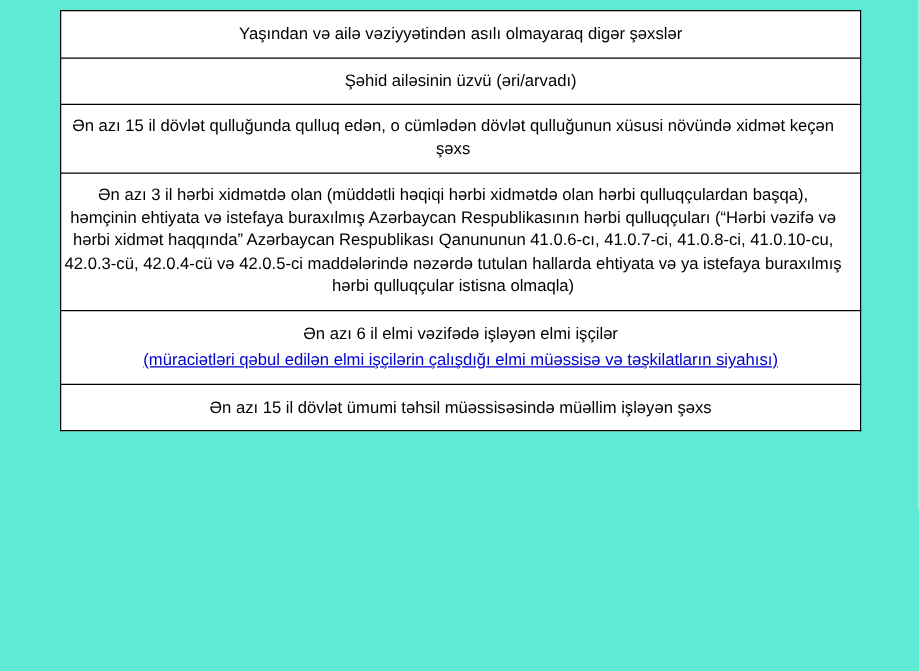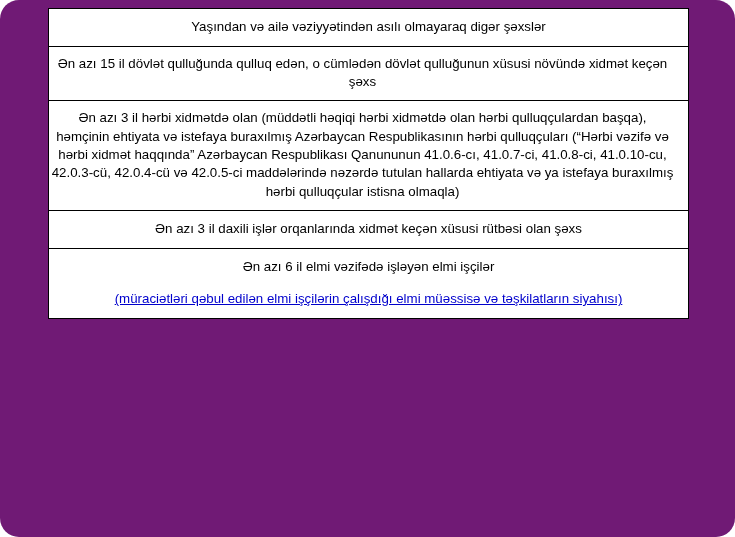--- a/index.html
+++ b/index.html
@@ -13,22 +13,21 @@
     height: 537px;
     overflow: hidden;
     font-family: "Liberation Sans", "DejaVu Sans", sans-serif;
     color: #000000;
   }
 
   .page {
     position: relative;
     width: 735px;
     height: 537px;
-    background: #701a75;
-    border-radius: 19px;
+    background: #5eead4;
   }
 
   .table-wrap {
     position: absolute;
     left: 48px;
     top: 8px;
     width: 641px;
   }
 
   table.criteria-table {
@@ -58,21 +57,21 @@
     padding: 8px 14px 9px 2px;
     line-height: 1.38;
   }
 
   .cell-text {
     display: block;
   }
 
   .link-line {
     display: block;
-    margin-top: 15px;
+    margin-top: 4px;
   }
 
   a.doc-link {
     color: #0000CC;
     text-decoration: underline;
     font-size: 13.3px;
     font-family: "Liberation Sans", "DejaVu Sans", sans-serif;
     cursor: pointer;
   }
 </style>
@@ -82,36 +81,41 @@
 <div class="page">
   <div class="table-wrap">
     <table class="criteria-table">
       <tbody>
         <tr>
           <td class="cell tall">
             <span class="cell-text">Yaşından və ailə vəziyyətindən asılı olmayaraq digər şəxslər</span>
           </td>
         </tr>
         <tr>
+          <td class="cell tall">
+            <span class="cell-text">Şəhid ailəsinin üzvü (əri/arvadı)</span>
+          </td>
+        </tr>
+        <tr>
           <td class="cell block">
             <span class="cell-text">Ən azı 15 il dövlət qulluğunda qulluq edən, o cümlədən dövlət qulluğunun xüsusi növündə xidmət keçən şəxs</span>
           </td>
         </tr>
         <tr>
           <td class="cell block">
             <span class="cell-text">Ən azı 3 il hərbi xidmətdə olan (müddətli həqiqi hərbi xidmətdə olan hərbi qulluqçulardan başqa), həmçinin ehtiyata və istefaya buraxılmış Azərbaycan Respublikasının hərbi qulluqçuları (“Hərbi vəzifə və hərbi xidmət haqqında” Azərbaycan Respublikası Qanununun 41.0.6-cı, 41.0.7-ci, 41.0.8-ci, 41.0.10-cu, 42.0.3-cü, 42.0.4-cü və 42.0.5-ci maddələrində nəzərdə tutulan hallarda ehtiyata və ya istefaya buraxılmış hərbi qulluqçular istisna olmaqla)</span>
           </td>
         </tr>
         <tr>
           <td class="cell tall">
-            <span class="cell-text">Ən azı 3 il daxili işlər orqanlarında xidmət keçən xüsusi rütbəsi olan şəxs</span>
+            <span class="cell-text">Ən azı 6 il elmi vəzifədə işləyən elmi işçilər</span>
+            <span class="link-line"><a class="doc-link" href="#">(müraciətləri qəbul edilən elmi işçilərin çalışdığı elmi müəssisə və təşkilatların siyahısı)</a></span>
           </td>
         </tr>
         <tr>
           <td class="cell tall">
-            <span class="cell-text">Ən azı 6 il elmi vəzifədə işləyən elmi işçilər</span>
-            <span class="link-line"><a class="doc-link" href="#">(müraciətləri qəbul edilən elmi işçilərin çalışdığı elmi müəssisə və təşkilatların siyahısı)</a></span>
+            <span class="cell-text">Ən azı 15 il dövlət ümumi təhsil müəssisəsində müəllim işləyən şəxs</span>
           </td>
         </tr>
       </tbody>
     </table>
   </div>
 </div>
 
 </body></html>

